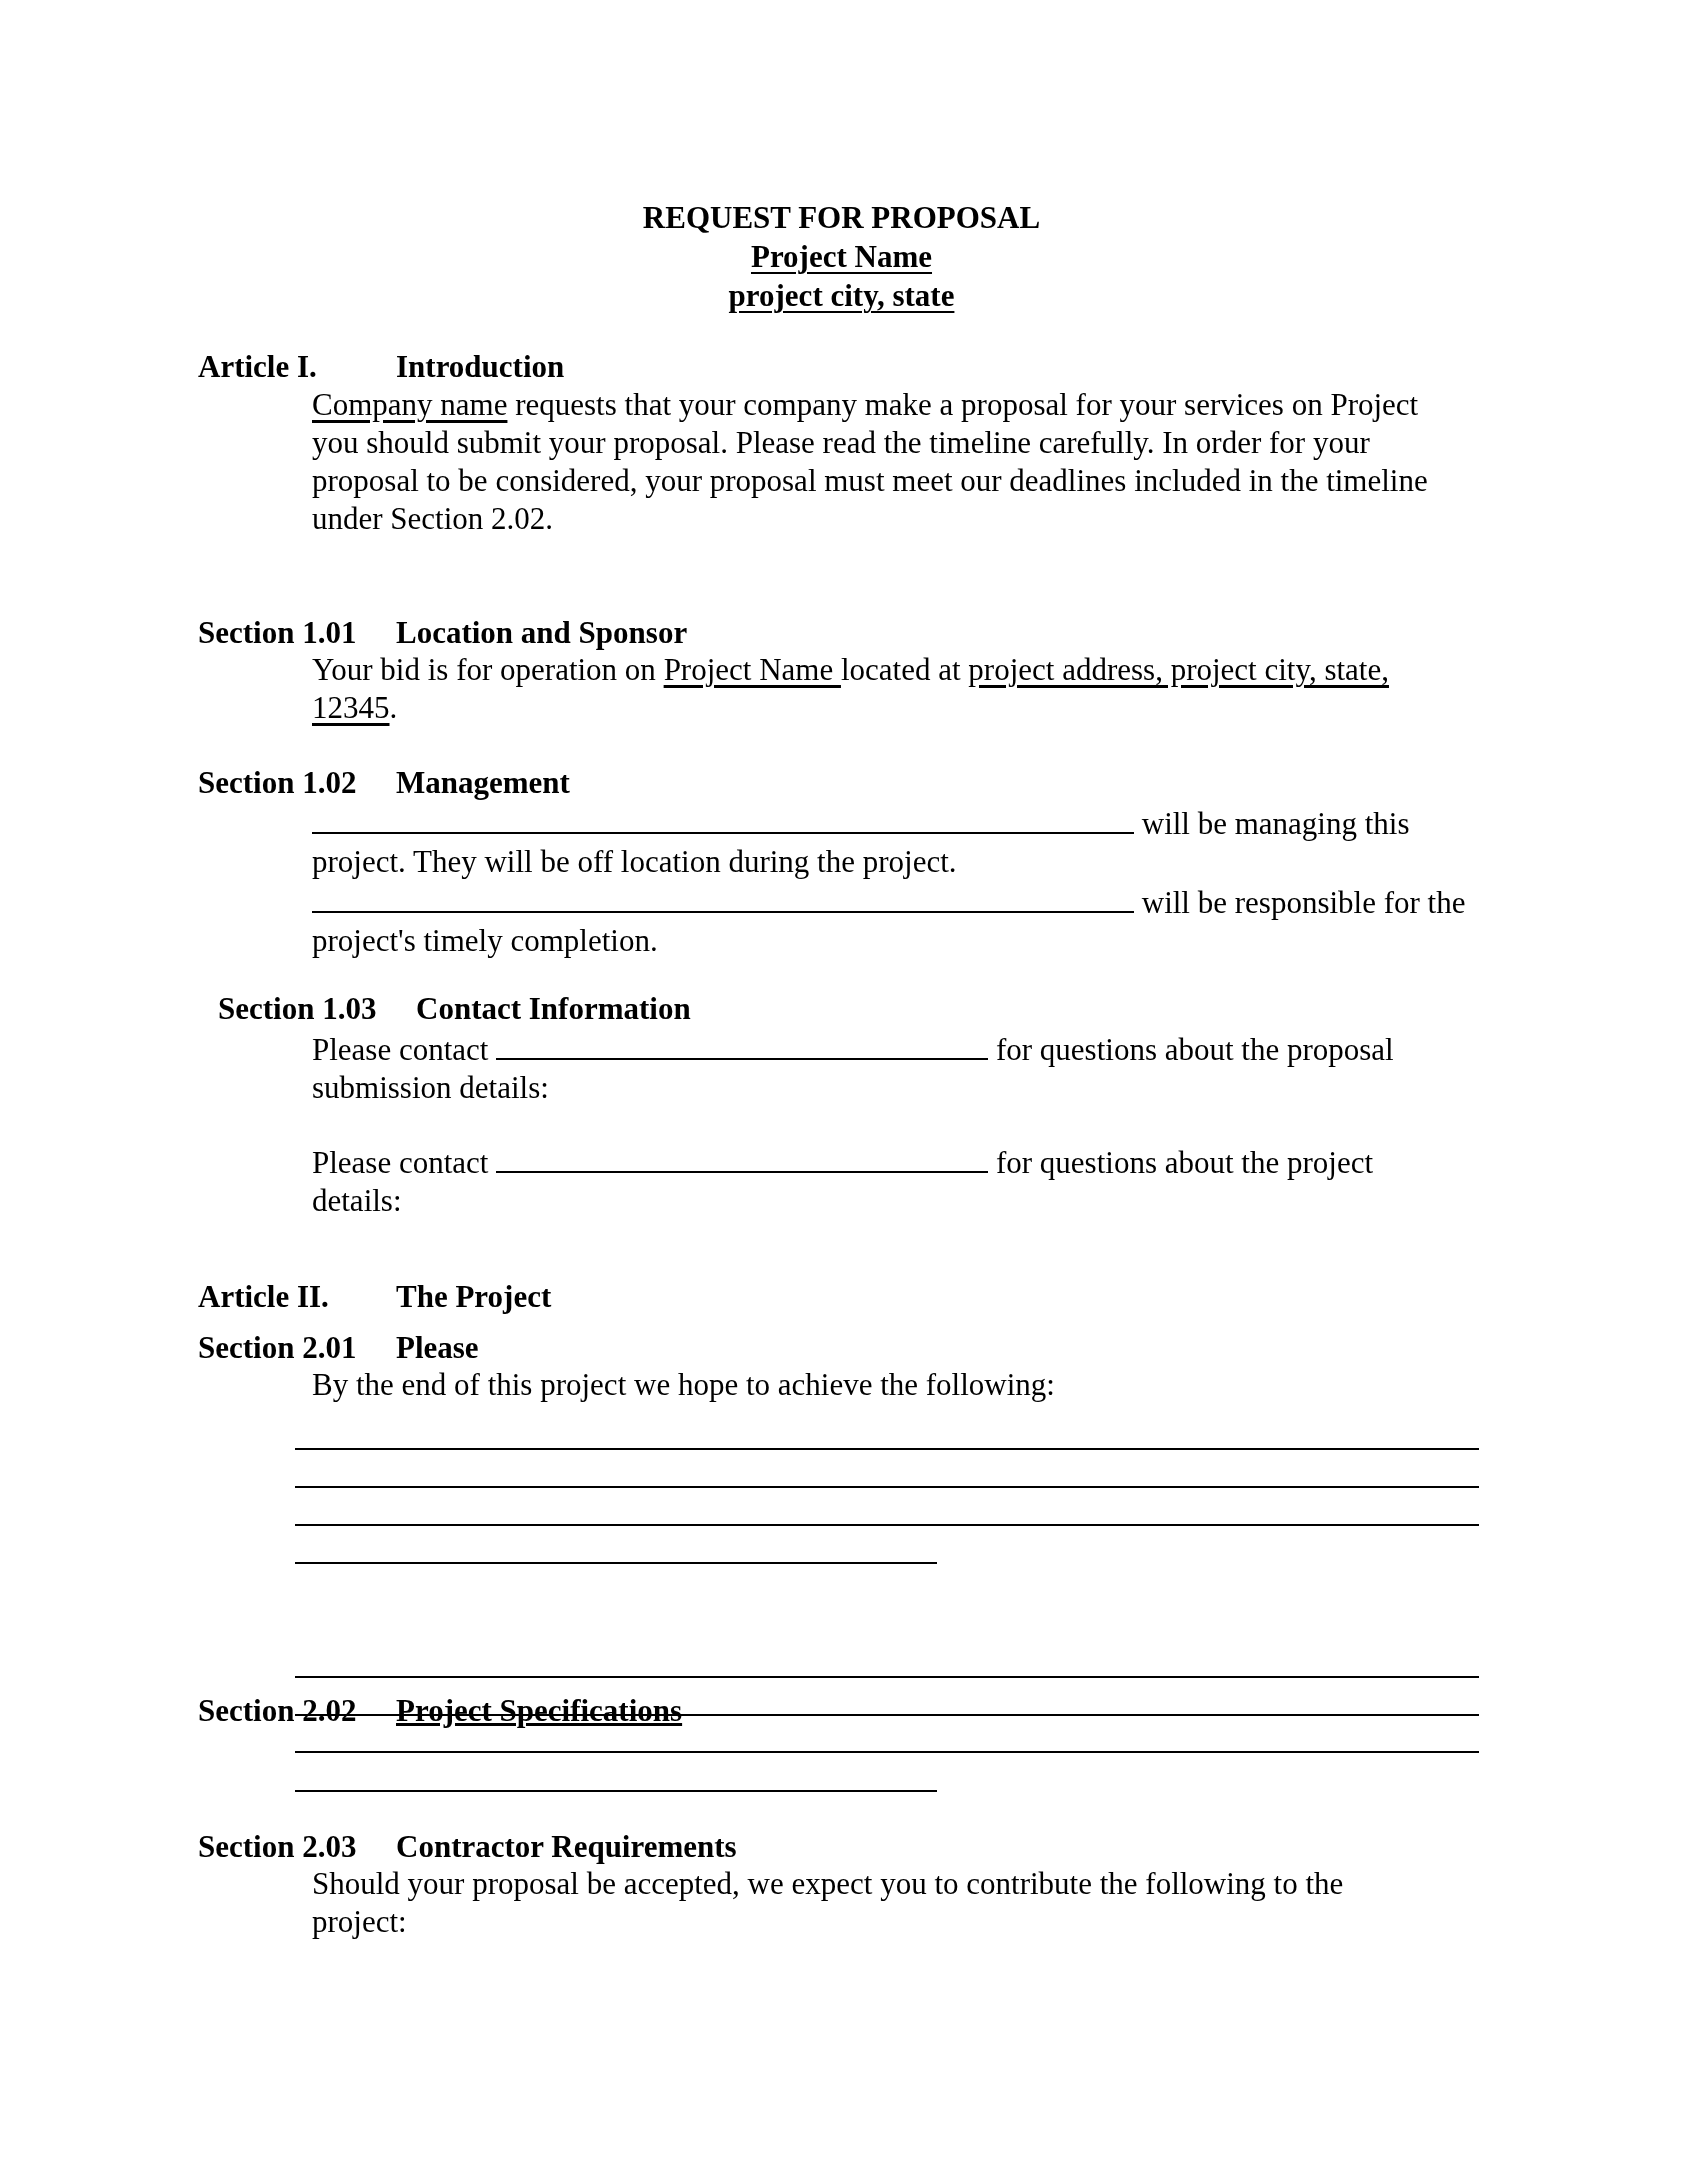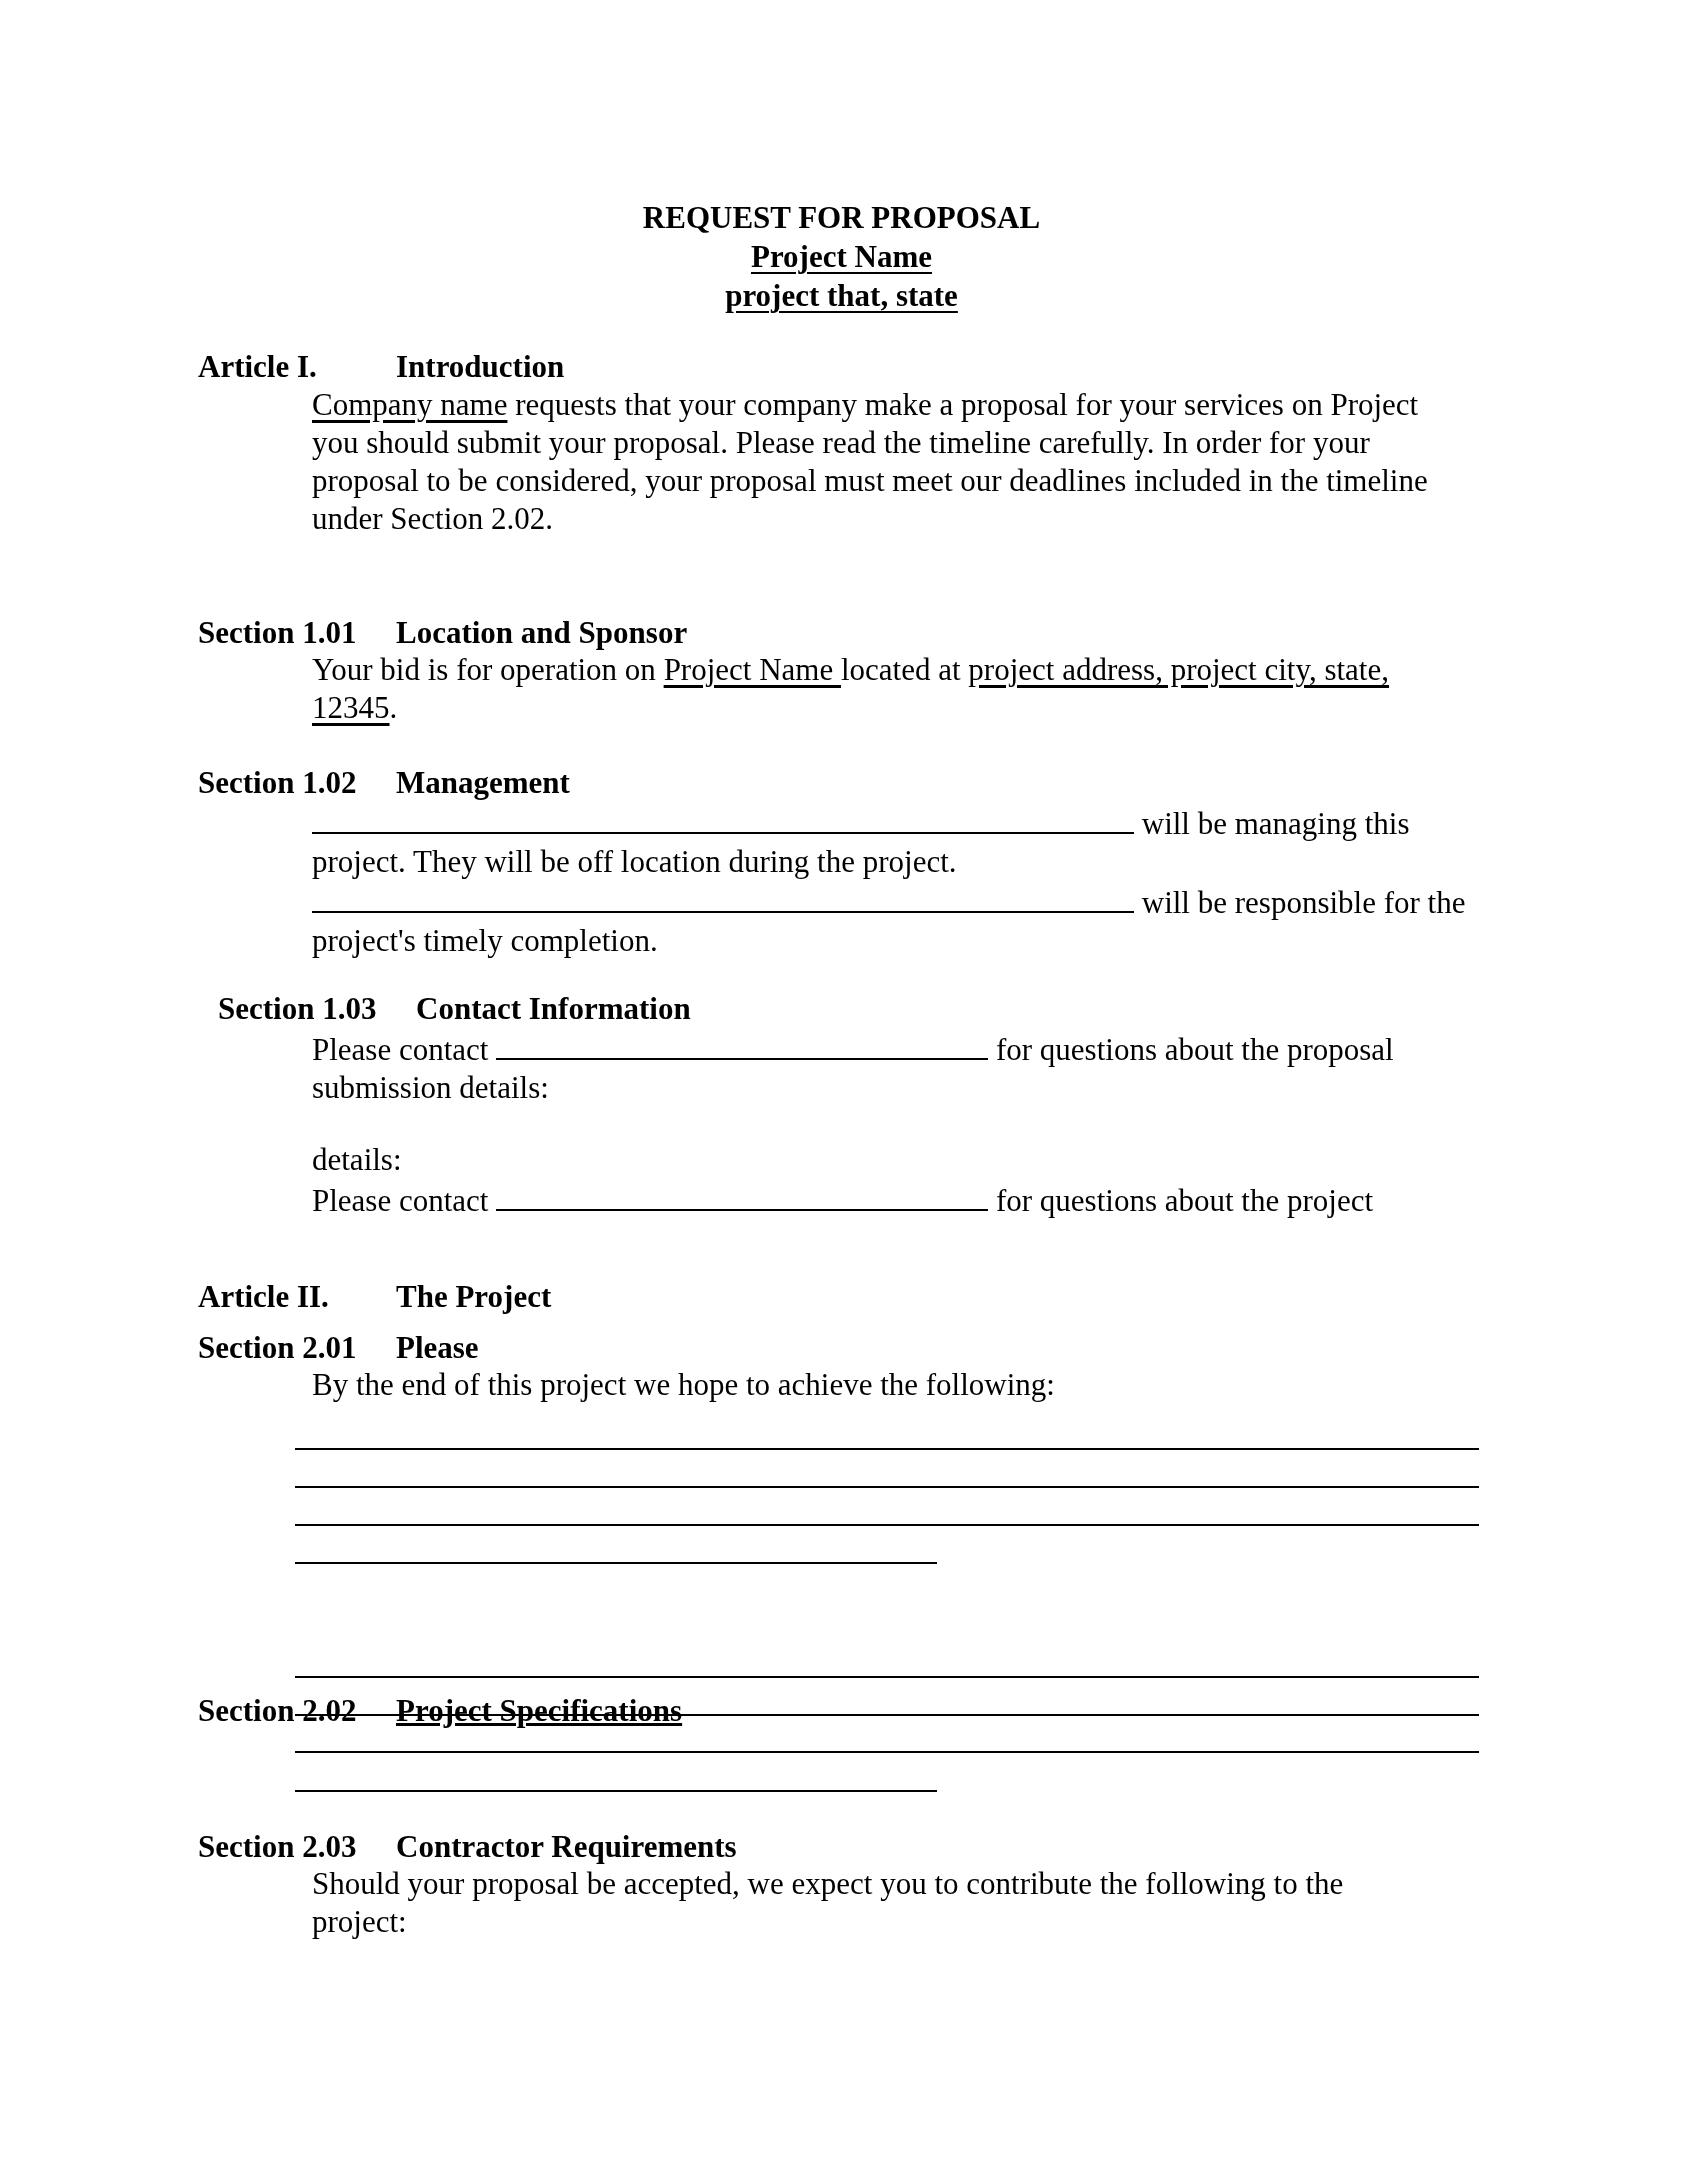--- a/index.html
+++ b/index.html
@@ -18,21 +18,21 @@
   .line { white-space: nowrap; }
 </style>
 </head>
 <body>
 
 <div class="page">
 
   <div class="title-block">
     <div>REQUEST FOR PROPOSAL</div>
     <div><span class="u">Project Name</span></div>
-    <div><span class="u">project that, state</span></div>
+    <div><span class="u">project city, state</span></div>
   </div>
 
   <div class="heading" style="top:348px;">
     <span class="num">Article I.</span><span>Introduction</span>
   </div>
   <div class="para" style="top:386px;">
     <div class="line"><span class="u">Company name</span><span> requests that your company make a proposal for your services on Project</span></div>
     <div class="line">you should submit your proposal.  Please read the timeline carefully.  In order for your</div>
     <div class="line">proposal to be considered, your proposal must meet our deadlines included in the timeline</div>
     <div class="line">under Section 2.02.</div>
@@ -57,22 +57,22 @@
   </div>
 
   <div class="heading" style="top:990px;margin-left:20px;">
     <span class="num">Section 1.03</span><span>Contact Information</span>
   </div>
   <div class="para" style="top:1028px;">
     <div class="line"><span>Please contact </span><span class="blank" style="width:492px;"></span> <span>for questions about the proposal</span></div>
     <div class="line">submission details:</div>
   </div>
   <div class="para" style="top:1141px;">
+    <div class="line"><span>Please contact </span><span class="blank" style="width:492px;"></span> <span>for questions about the project</span></div>
     <div class="line">details:</div>
-    <div class="line"><span>Please contact </span><span class="blank" style="width:492px;"></span> <span>for questions about the project</span></div>
   </div>
 
   <div class="heading" style="top:1278px;">
     <span class="num">Article II.</span><span>The Project</span>
   </div>
 
   <div class="heading" style="top:1329px;">
     <span class="num">Section 2.01</span><span>Please</span>
   </div>
   <div class="para" style="top:1366px;">

